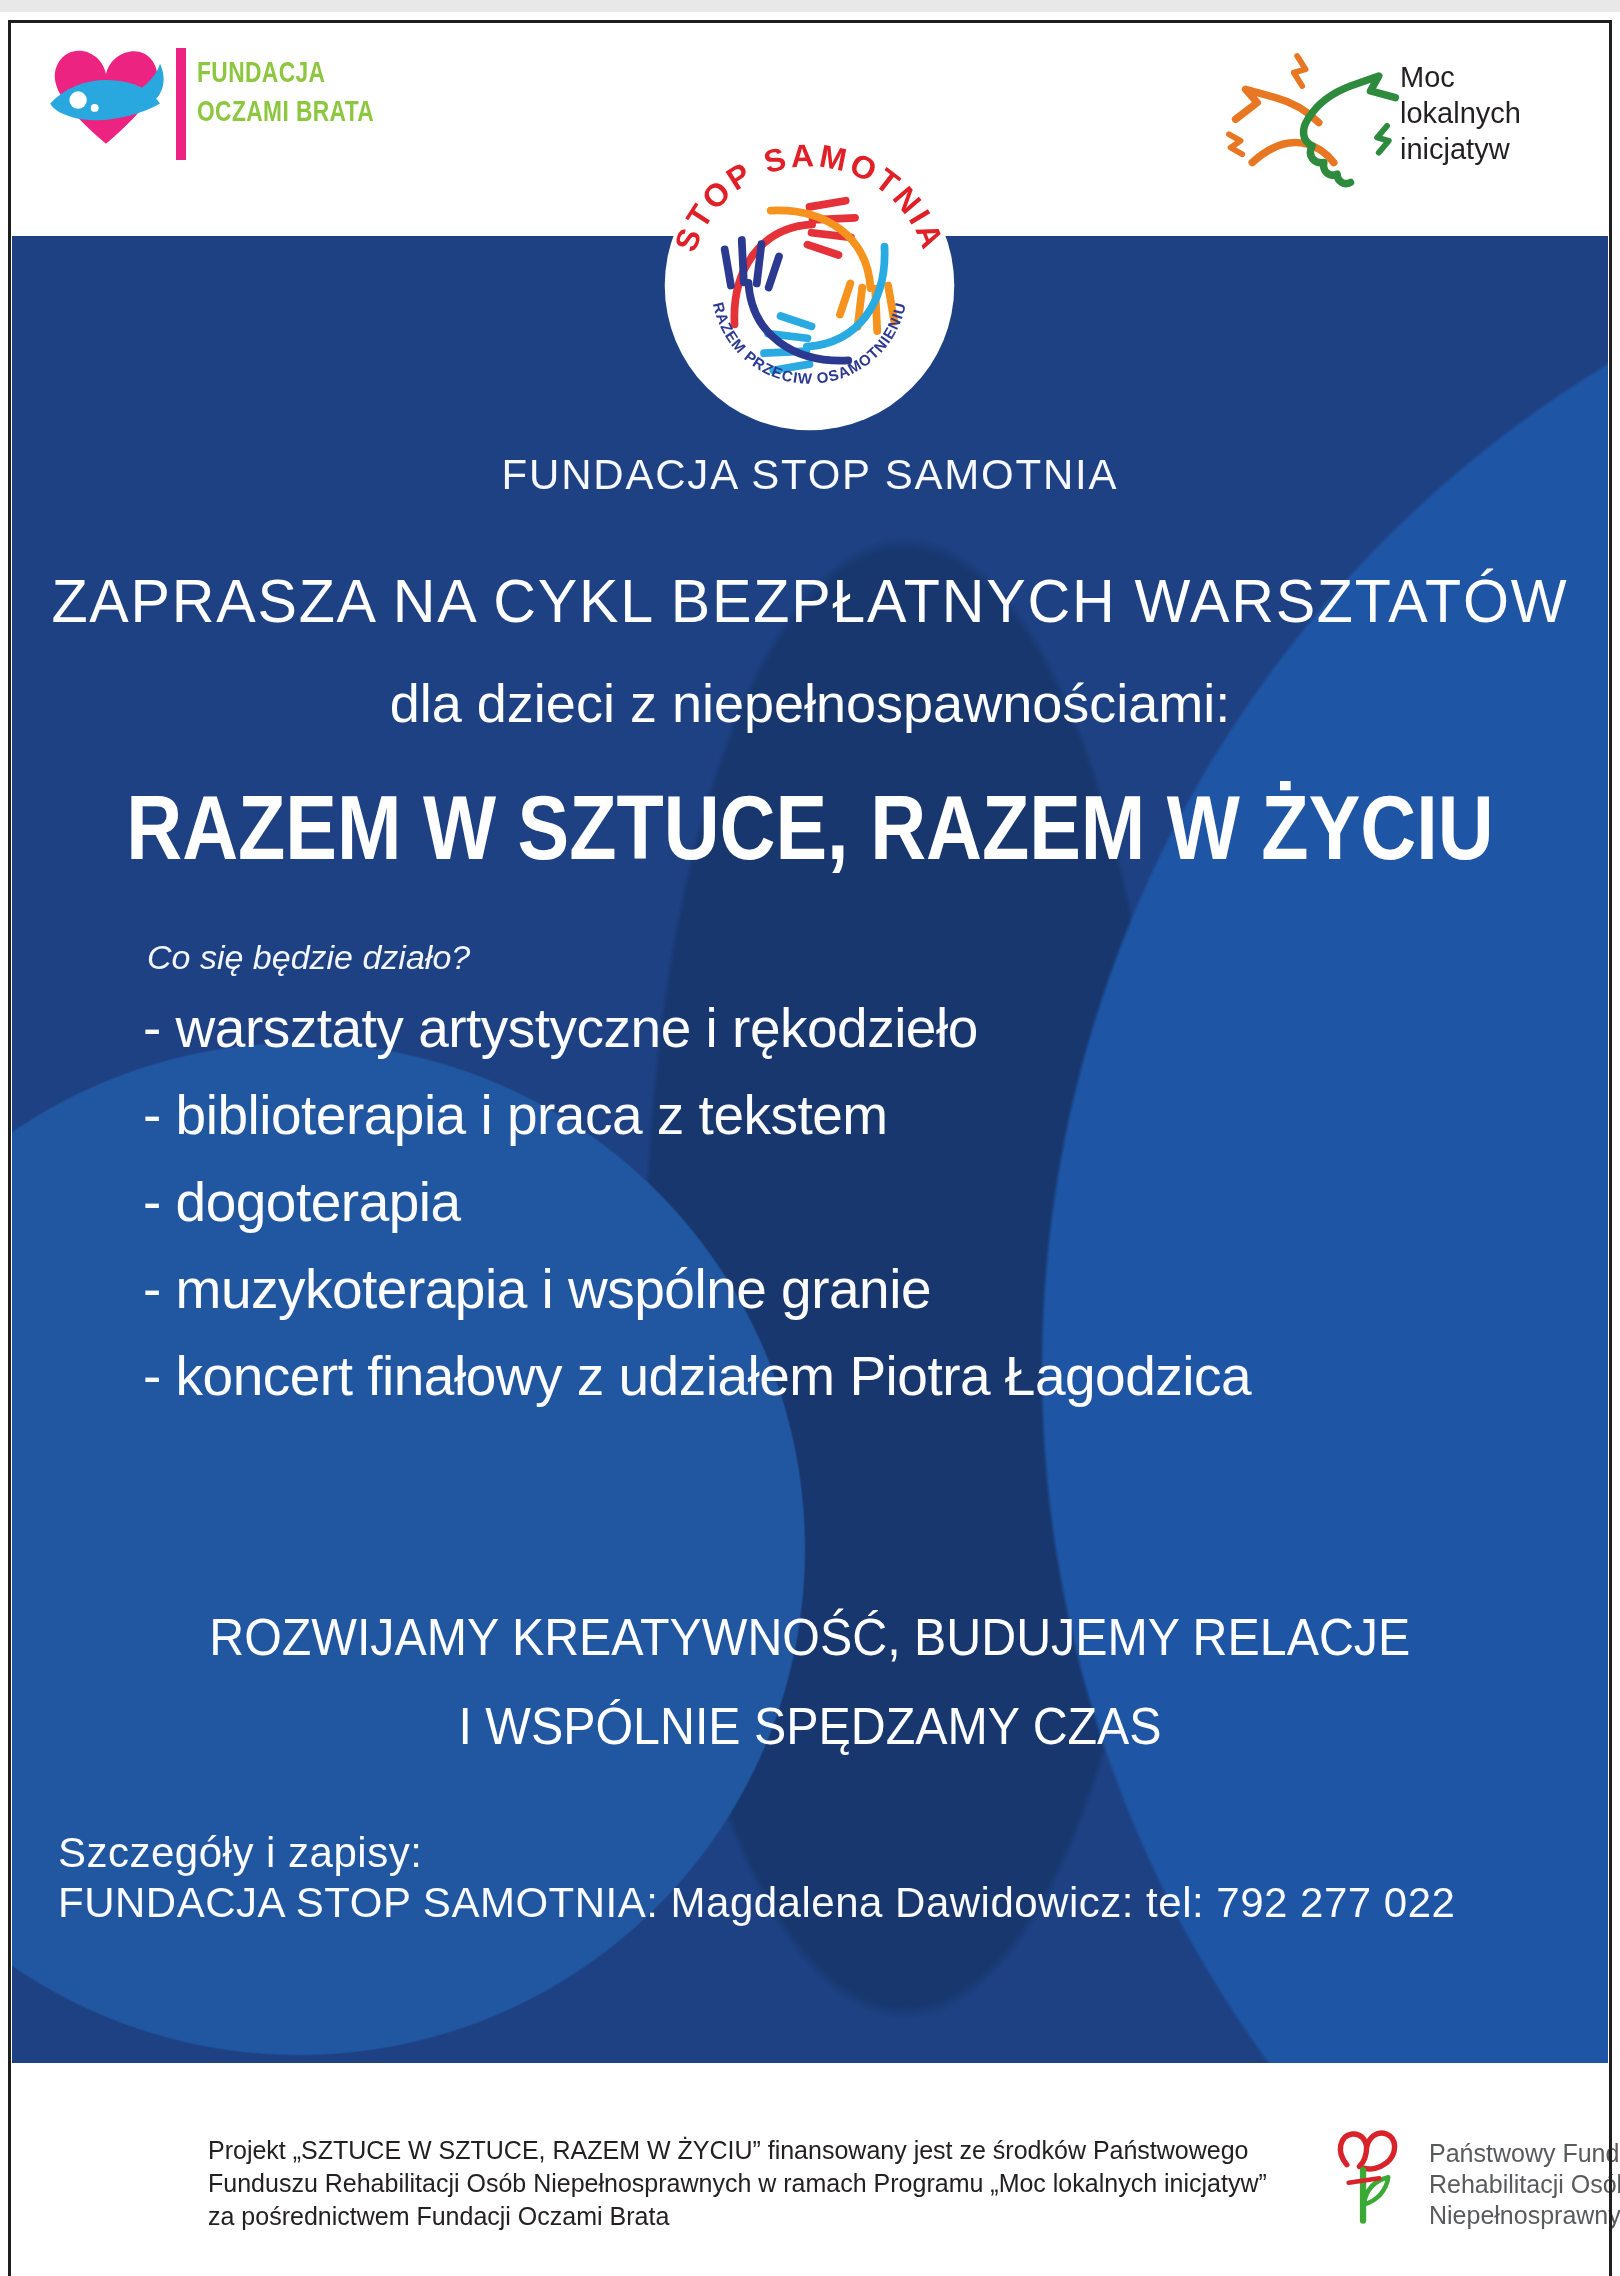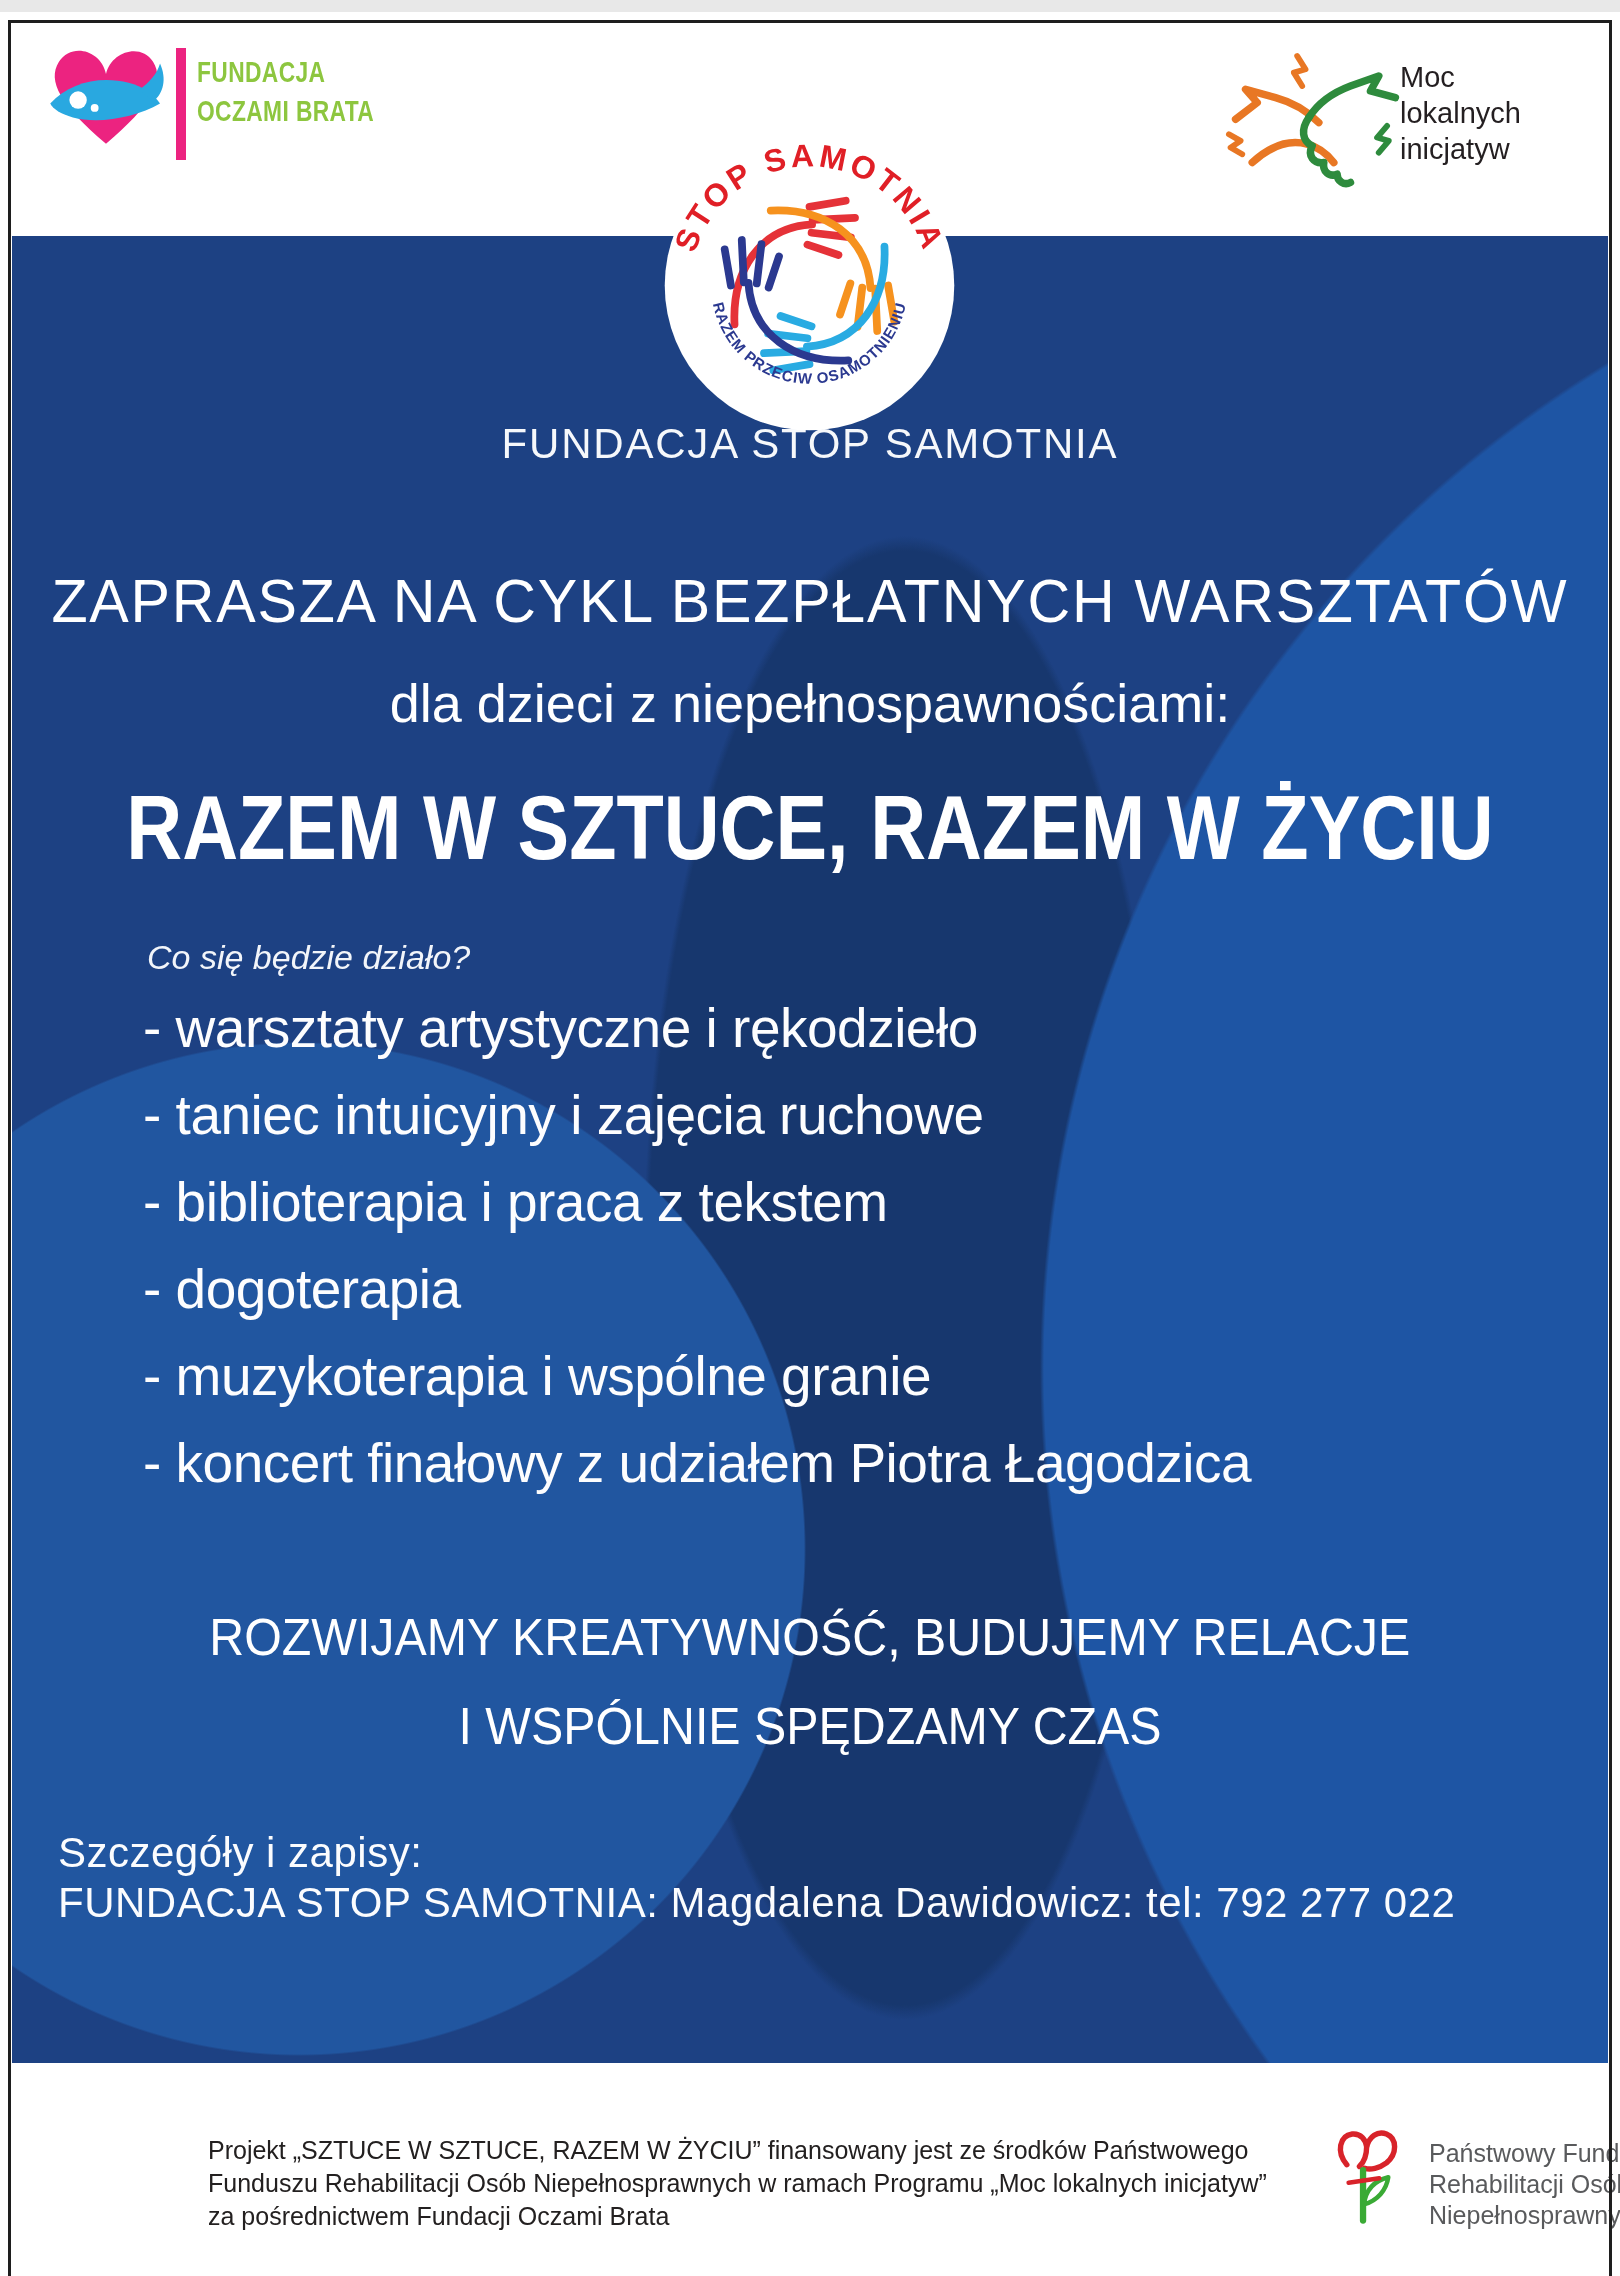--- a/index.html
+++ b/index.html
@@ -13,21 +13,21 @@
   .blue-band{
     position:absolute;left:11.8px;right:11.8px;top:224px;height:1827px;
     background:
       radial-gradient(circle at 287px 1313px, #2156a0 0px, #2156a0 505px, rgba(33,86,160,0) 507px),
       radial-gradient(circle at 2205px 1133px, #1e55a4 0px, #1e55a4 1173px, rgba(30,85,164,0) 1177px),
       radial-gradient(ellipse 262px 742px at 893px 1042px, #17376e 0%, #17376e 98%, rgba(23,55,110,0) 100%),
       #1d4183;
   }
   .center-line{position:absolute;left:0;right:0;text-align:center;color:#fff;white-space:nowrap;}
   .cond{display:inline-block;transform-origin:50% 50%;}
-  .org-line{top:408px;font-size:42px;letter-spacing:1.8px;color:#f6f8fb;}
+  .org-line{top:439px;font-size:42px;letter-spacing:1.8px;color:#f6f8fb;}
   .headline{top:554px;font-size:61px;letter-spacing:1.8px;}
   .headline .cond{transform:scaleX(.97);}
   .subheadline{top:660px;font-size:54px;}
   .title-line{top:765px;font-size:90px;font-weight:bold;letter-spacing:0px;}
   .title-line .cond{transform:scaleX(.86);}
   .list-intro{position:absolute;left:147px;top:926px;font-size:34px;color:#f2f5fa;font-style:italic;}
   .activities{position:absolute;left:143px;top:973px;font-size:55px;line-height:87px;color:#fdfdfe;letter-spacing:-0.5px;}
   .cta{top:1581px;font-size:52px;line-height:89px;}
   .cta .cond{transform:scaleX(.93);}
   .contact{position:absolute;left:58px;top:1816px;font-size:42px;line-height:50px;color:#fbfcfe;letter-spacing:0.5px;}
@@ -117,21 +117,20 @@
   </div>
 
   <div class="center-line title-line">
     <span class="cond">RAZEM W SZTUCE, RAZEM W ŻYCIU</span>
   </div>
 
   <div class="list-intro">Co się będzie działo?</div>
 
   <div class="activities">
     <div>- warsztaty artystyczne i rękodzieło</div>
-    <div>- taniec intuicyjny i zajęcia ruchowe</div>
     <div>- biblioterapia i praca z tekstem</div>
     <div>- dogoterapia</div>
     <div>- muzykoterapia i wspólne granie</div>
     <div>- koncert finałowy z udziałem Piotra Łagodzica</div>
   </div>
 
   <div class="center-line cta">
     <span class="cond">ROZWIJAMY KREATYWNOŚĆ, BUDUJEMY RELACJE</span><br>
     <span class="cond">I WSPÓLNIE SPĘDZAMY CZAS</span>
   </div>

